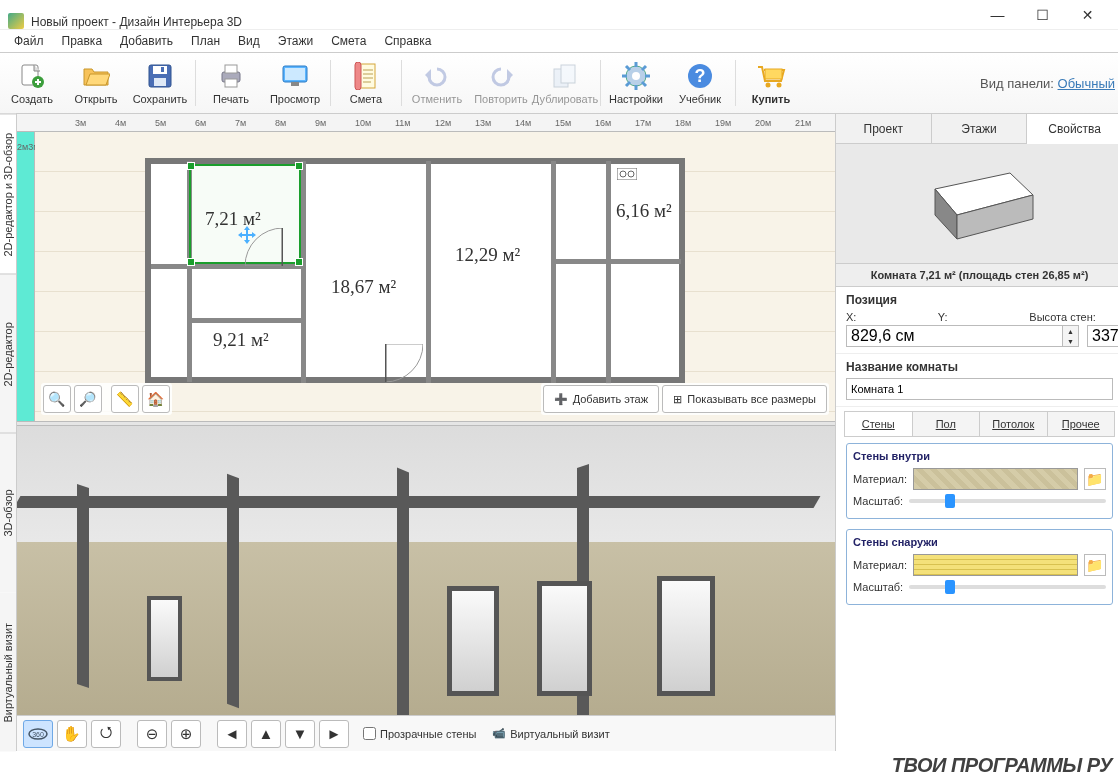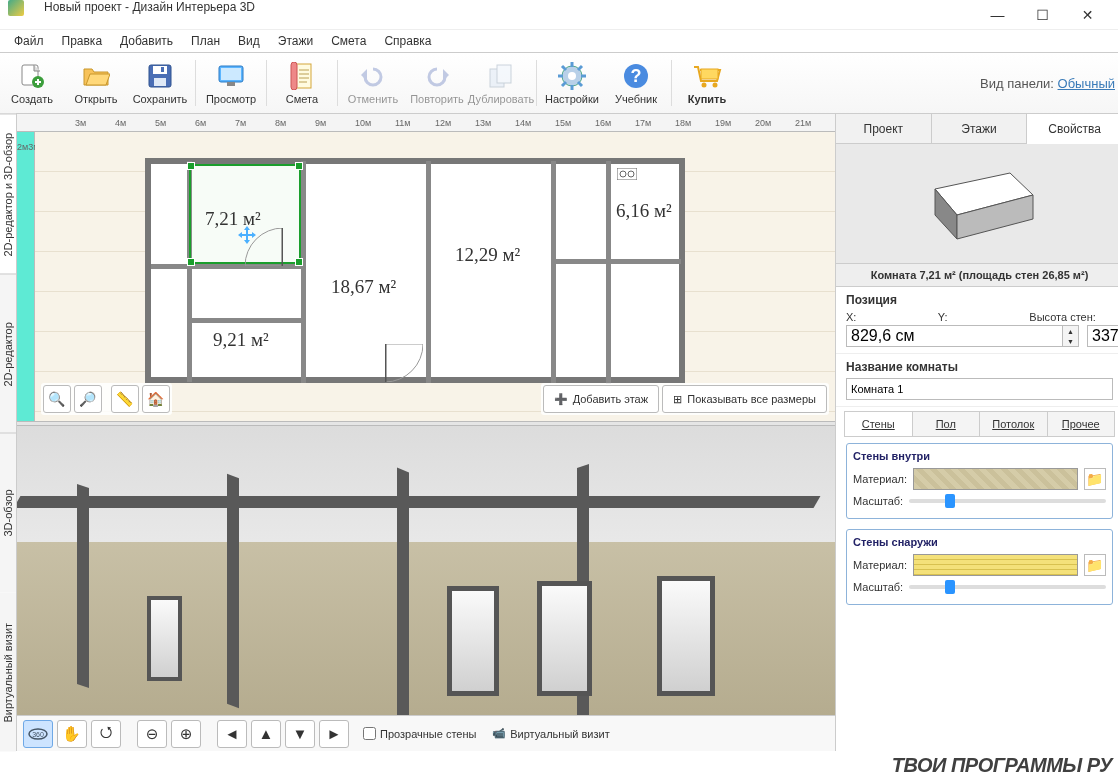--- a/index.html
+++ b/index.html
@@ -1,17 +1,17 @@
 <!DOCTYPE html>
 <html><head>
 <meta charset="utf-8">
 <style>
 * { box-sizing: border-box; margin: 0; padding: 0; font-family: 'Segoe UI', Tahoma, sans-serif; }
 body { background: #fff; width: 1118px; height: 781px; overflow: hidden; font-size: 12px; color: #333; position: relative; }
-.titlebar { height: 30px; display: flex; align-items: flex-start; padding: 0 8px; background: #fff; border-bottom: 1px solid #eee; gap: 13px; }
+.titlebar { height: 30px; display: flex; align-items: flex-end; padding: 0 8px; background: #fff; border-bottom: 1px solid #eee; }
 .titlebar .app-icon { width: 16px; height: 16px; background: linear-gradient(135deg,#4a8,#ec4); border-radius: 2px; margin-right: 7px; }
 .titlebar .title { flex: 1; font-size: 12px; }
 .winbtns { display: flex; }
 .winbtn { width: 45px; height: 29px; display: flex; align-items: center; justify-content: center; font-size: 14px; cursor: pointer; }
 .menubar { display: flex; padding: 2px 5px; height: 22px; font-size: 12px; }
 .menubar span { padding: 2px 9px; cursor: pointer; }
 .toolbar { height: 62px; display: flex; padding: 3px 0; border-top: 1px solid #ccc; border-bottom: 1px solid #ccc; background: linear-gradient(#fff, #f6f6f6); align-items: center; }
 .tb-btn { display: flex; flex-direction: column; align-items: center; justify-content: center; width: 64px; height: 56px; cursor: pointer; font-size: 11px; border-radius: 3px; }
 .tb-btn .ico { width: 30px; height: 30px; margin-bottom: 2px; display: flex; align-items: center; justify-content: center; }
 .tb-sep { width: 1px; height: 46px; background: #ddd; margin: 0 3px; }
@@ -128,20 +128,30 @@
           <rect x="6" y="3" width="14" height="8" fill="#fff"></rect>
           <rect x="7" y="15" width="12" height="8" fill="#dfe9f7"></rect>
           <rect x="14" y="4" width="3" height="5" fill="#4a6eb5"></rect>
         </svg>
       </div>
       <span>Сохранить</span>
     </div>
   <div class="tb-sep"></div>
   <div class="tb-btn">
       <div class="ico">
+        <svg width="28" height="26">
+          <rect x="5" y="9" width="18" height="10" rx="2" fill="#aab" stroke="#778"></rect>
+          <rect x="8" y="2" width="12" height="8" fill="#fff" stroke="#999"></rect>
+          <rect x="8" y="16" width="12" height="8" fill="#fff" stroke="#999"></rect>
+        </svg>
+      </div>
+      <span>Печать</span>
+    </div>
+  <div class="tb-btn">
+      <div class="ico">
         <svg width="30" height="26">
           <rect x="3" y="3" width="24" height="16" rx="2" fill="#5bb5ff" stroke="#2a7bc5"></rect>
           <rect x="5" y="5" width="20" height="12" fill="#cce9ff"></rect>
           <rect x="11" y="19" width="8" height="4" fill="#888"></rect>
         </svg>
       </div>
       <span>Просмотр</span>
     </div>
   <div class="tb-sep"></div>
   <div class="tb-btn">

